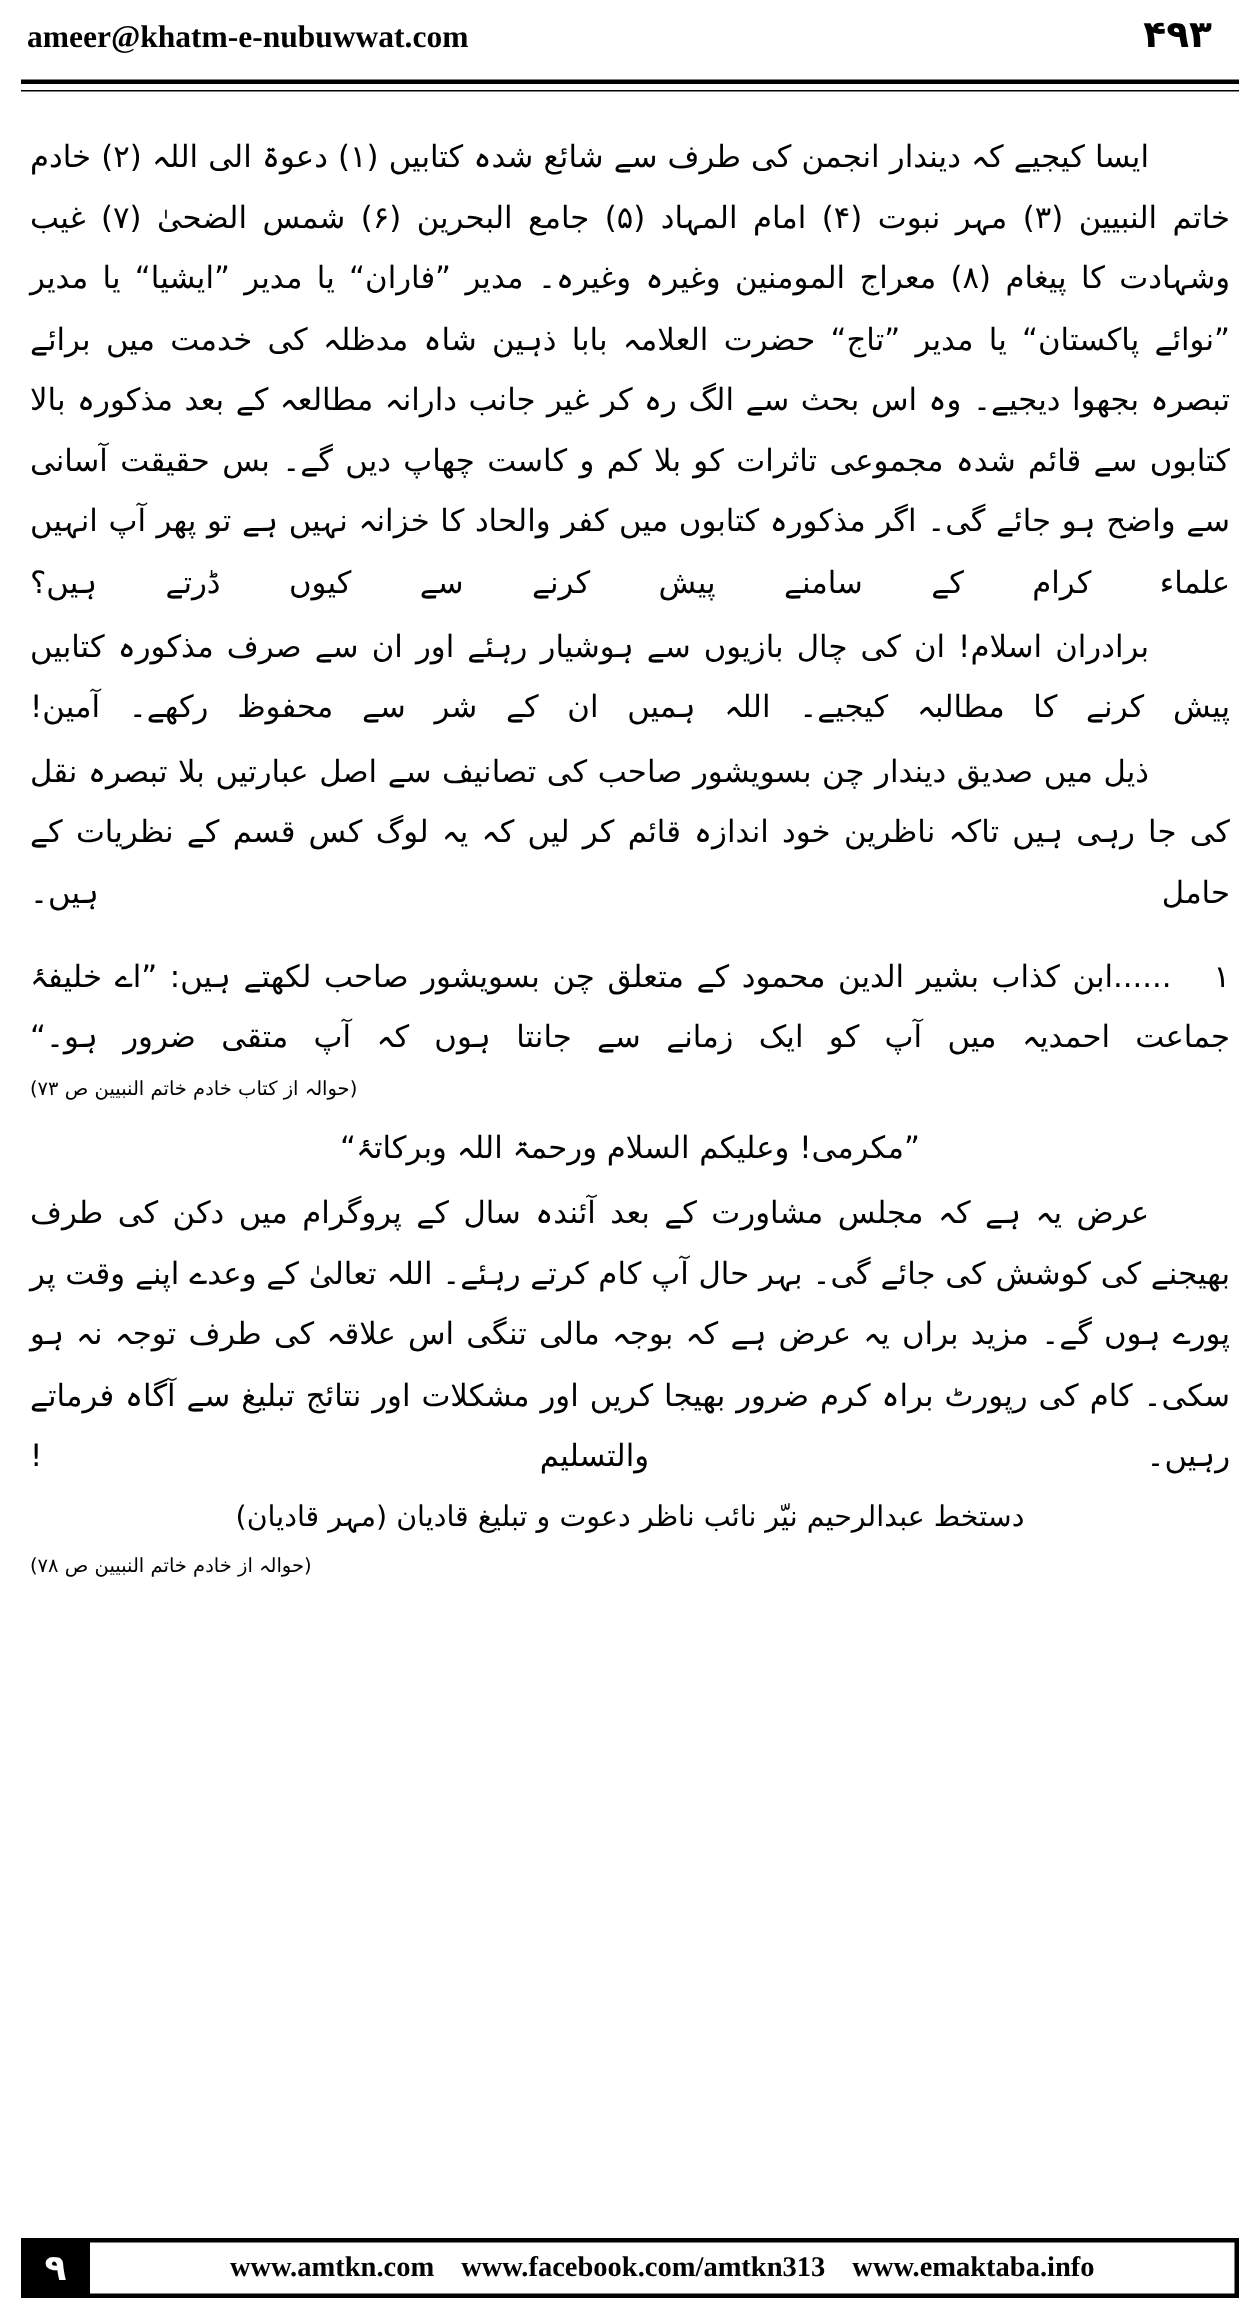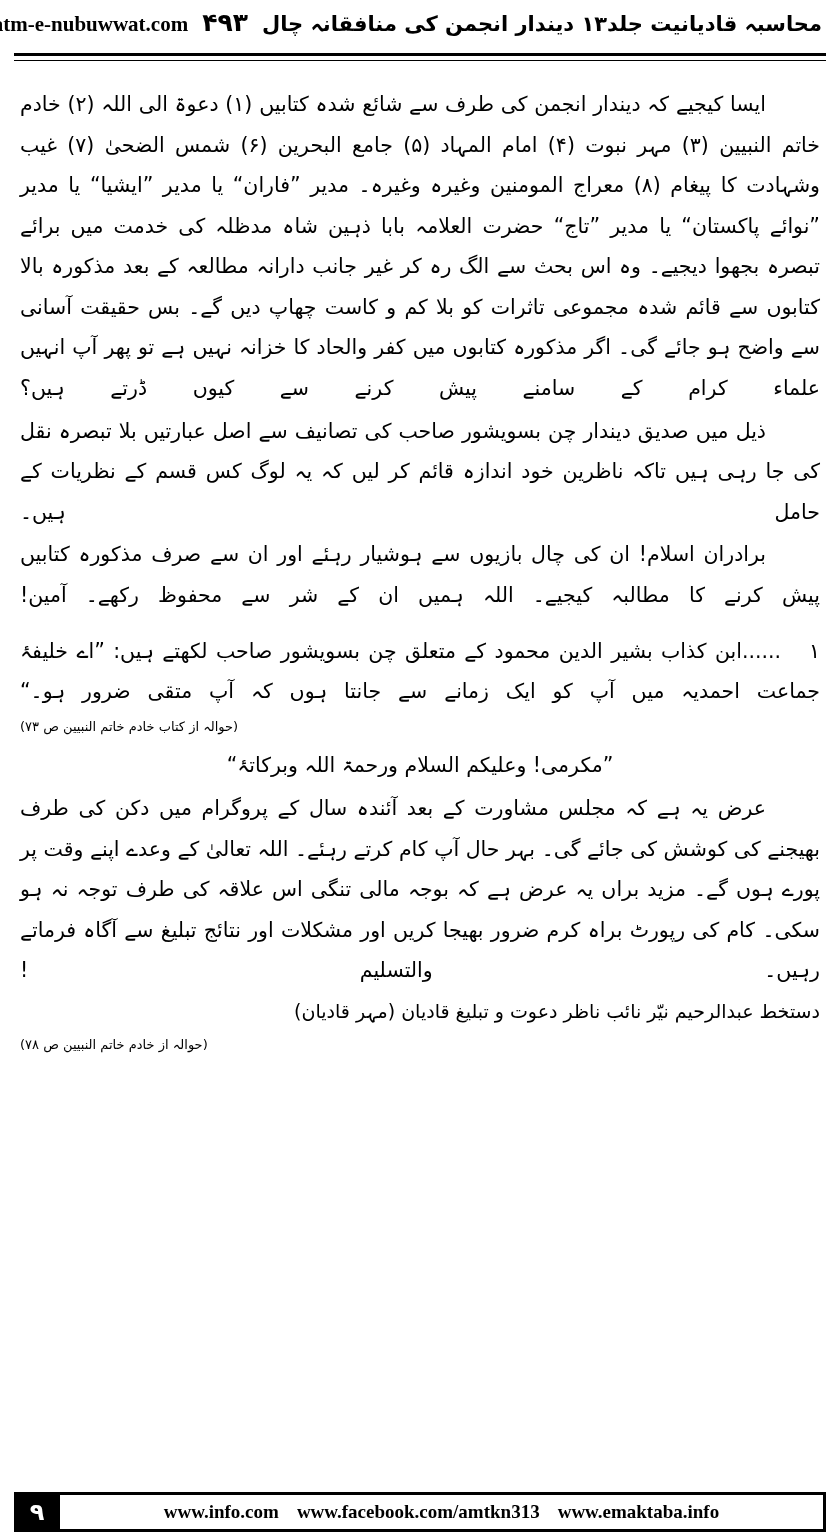--- a/index.html
+++ b/index.html
@@ -111,21 +111,21 @@
   .ref {
     margin: 2px 0 6px 0;
     font-size: 13px;
     text-align: left;
     text-align-last: left;
     direction: rtl;
   }
   .sig-line {
     display: flex;
     flex-direction: row-reverse;
-    justify-content: flex-end;
+    justify-content: center;
     align-items: baseline;
     font-size: 19px;
     margin-top: 2px;
   }
 
   
   .footer {
     flex: 0 0 auto;
     height: 56px;
     position: relative;
@@ -167,35 +167,34 @@
     letter-spacing: 0px;
   }
 </style>
 </head>
 <body>
 
 <div class="page">
 
   <div class="header">
     <div class="header-row">
-      <div class="header-title">محاسبہ قادیانیت جلد۱۳ دیندار انجمن کی منافقانہ چال</div>
       <div class="header-page-no">۴۹۳</div>
       <div class="header-email">ameer@khatm-e-nubuwwat.com</div>
     </div>
     <div class="rule"></div>
     <div class="rule thin"></div>
   </div>
 
   <div class="body">
 
     <p class="para indent">ایسا کیجیے کہ دیندار انجمن کی طرف سے شائع شدہ کتابیں (۱) دعوۃ الی اللہ (۲) خادم خاتم النبیین (۳) مہر نبوت (۴) امام المہاد (۵) جامع البحرین (۶) شمس الضحیٰ (۷) غیب وشہادت کا پیغام (۸) معراج المومنین وغیرہ وغیرہ۔ مدیر ”فاران“ یا مدیر ”ایشیا“ یا مدیر ”نوائے پاکستان“ یا مدیر ”تاج“ حضرت العلامہ بابا ذہین شاہ مدظلہ کی خدمت میں برائے تبصرہ بجھوا دیجیے۔ وہ اس بحث سے الگ رہ کر غیر جانب دارانہ مطالعہ کے بعد مذکورہ بالا کتابوں سے قائم شدہ مجموعی تاثرات کو بلا کم و کاست چھاپ دیں گے۔ بس حقیقت آسانی سے واضح ہو جائے گی۔ اگر مذکورہ کتابوں میں کفر والحاد کا خزانہ نہیں ہے تو پھر آپ انہیں علماء کرام کے سامنے پیش کرنے سے کیوں ڈرتے ہیں؟</p>
 
+    <p class="para indent">برادران اسلام! ان کی چال بازیوں سے ہوشیار رہئے اور ان سے صرف مذکورہ کتابیں پیش کرنے کا مطالبہ کیجیے۔ اللہ ہمیں ان کے شر سے محفوظ رکھے۔ آمین!</p>
+
     <p class="para indent">ذیل میں صدیق دیندار چن بسویشور صاحب کی تصانیف سے اصل عبارتیں بلا تبصرہ نقل کی جا رہی ہیں تاکہ ناظرین خود اندازہ قائم کر لیں کہ یہ لوگ کس قسم کے نظریات کے حامل ہیں۔</p>
-
-    <p class="para indent">برادران اسلام! ان کی چال بازیوں سے ہوشیار رہئے اور ان سے صرف مذکورہ کتابیں پیش کرنے کا مطالبہ کیجیے۔ اللہ ہمیں ان کے شر سے محفوظ رکھے۔ آمین!</p>
 
     <div class="numbered">
       <span class="num-marker">۱ ......</span><span>ابن کذاب بشیر الدین محمود کے متعلق چن بسویشور صاحب لکھتے ہیں: ”اے خلیفۂ جماعت احمدیہ میں آپ کو ایک زمانے سے جانتا ہوں کہ آپ متقی ضرور ہو۔“</span>
     </div>
     <div class="ref">(حوالہ از کتاب خادم خاتم النبیین ص ۷۳)</div>
 
 
     <p class="para center">”مکرمی! وعلیکم السلام ورحمۃ اللہ وبرکاتۂ“</p>
 
     <p class="para indent">عرض یہ ہے کہ مجلس مشاورت کے بعد آئندہ سال کے پروگرام میں دکن کی طرف بھیجنے کی کوشش کی جائے گی۔ بہر حال آپ کام کرتے رہئے۔ اللہ تعالیٰ کے وعدے اپنے وقت پر پورے ہوں گے۔ مزید براں یہ عرض ہے کہ بوجہ مالی تنگی اس علاقہ کی طرف توجہ نہ ہو سکی۔ کام کی رپورٹ براہ کرم ضرور بھیجا کریں اور مشکلات اور نتائج تبلیغ سے آگاہ فرماتے رہیں۔ والتسلیم !</p>
@@ -205,20 +204,20 @@
     </div>
 
     <div class="ref">(حوالہ از خادم خاتم النبیین ص ۷۸)</div>
 
   </div>
 
   <div class="footer">
     <div class="footer-inner">
       <div class="footer-pageno">۹</div>
       <div class="footer-links">
-        <span>www.info.com</span>
+        <span>www.amtkn.com</span>
         <span>www.facebook.com/amtkn313</span>
         <span>www.emaktaba.info</span>
       </div>
     </div>
   </div>
 
 </div>
 
 </body></html>

